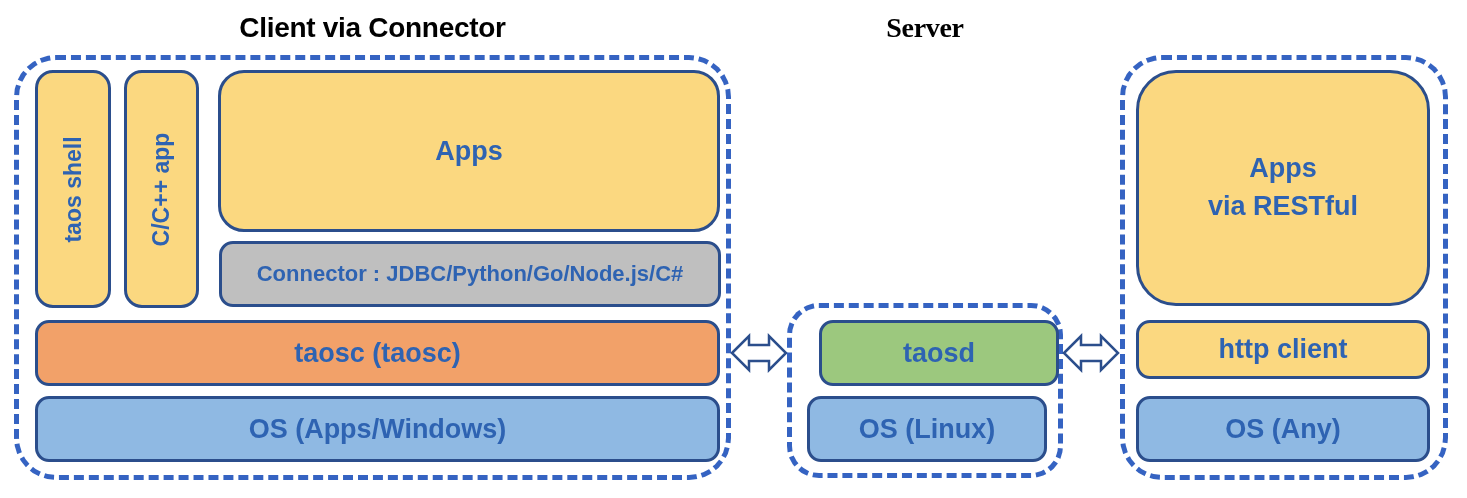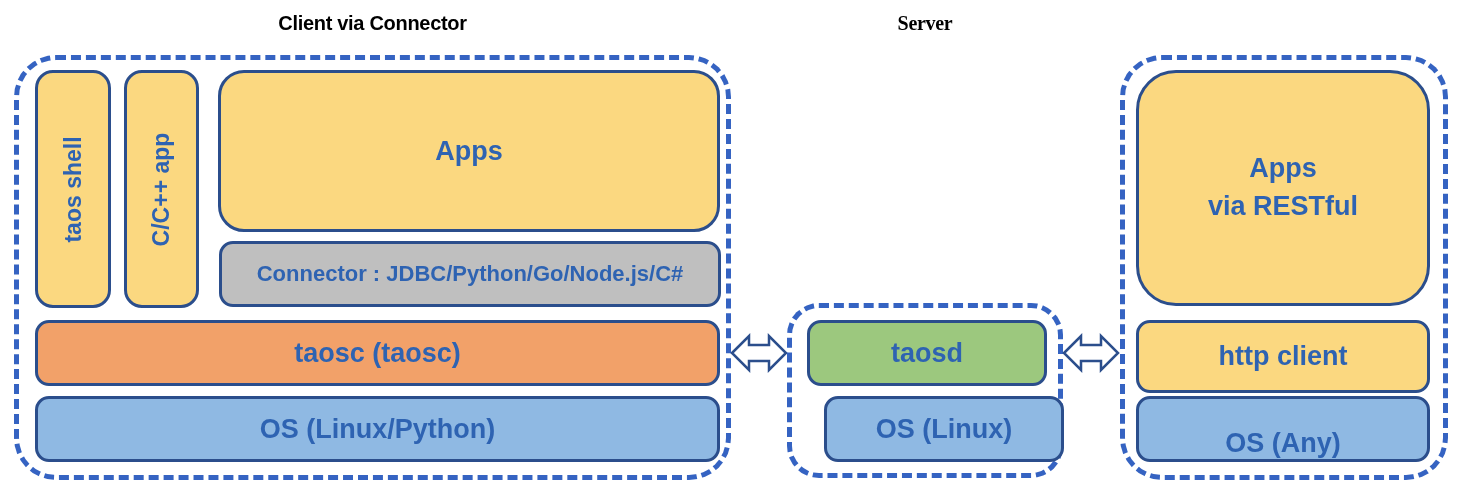--- a/index.html
+++ b/index.html
@@ -20,21 +20,21 @@
     width:1467px;height:498px;
     background:var(--background);
     font-family:"Liberation Sans",sans-serif;
     overflow:hidden;
   }
   .sec-title{
     position:absolute;
     top:12px;
     text-align:center;
     font-weight:bold;
-    font-size:20px;
+    font-size:28px;
     letter-spacing:-0.3px;
     color:var(--title-black);
   }
   .dashed{
     position:absolute;
     border:5px dashed var(--dash-blue);
     box-sizing:border-box;
   }
   .box{
     position:absolute;
@@ -45,21 +45,21 @@
     align-items:center;
     justify-content:center;
     font-weight:bold;
     font-size:27px;
     color:var(--label-blue);
     text-align:center;
   }
   .yellow{background:var(--box-yellow);}
   .orange{background:var(--box-orange);}
   .blue{background:var(--box-blue);}
-  .green{background:var(--box-green);}
+  .green{background:var(--box-green);margin-left:12px;}
   .gray{background:var(--box-gray);}
   .vbox span{
     transform:rotate(-90deg);
     white-space:nowrap;
     font-size:23px;
   }
   .small-label{font-size:22px;text-align:center;}
   .multiline{white-space:pre-line;line-height:1.4;}
   .arrow{position:absolute;}
 </style>
@@ -87,49 +87,49 @@
 
   <div class="box gray small-label" style="left:219px;top:241px;width:502px;height:66px;">
     <span>Connector : JDBC/Python/Go/Node.js/C#</span>
   </div>
 
   <div class="box orange" style="left:35px;top:320px;width:685px;height:66px;">
     <span>taosc (taosc)</span>
   </div>
 
   <div class="box blue" style="left:35px;top:396px;width:685px;height:66px;">
-    <span>OS (Linux/Python)</span>
+    <span>OS (Apps/Windows)</span>
   </div>
 
   <svg class="arrow" style="left:730px;top:331px;" width="58" height="44" viewBox="0 0 58 44">
     <polygon points="2,22 19,5 19,14 39,14 39,5 56,22 39,39 39,30 19,30 19,39" fill="#ffffff" stroke="#2B4E8C" stroke-width="2.5" stroke-linejoin="miter"></polygon>
   </svg>
 
   <div class="dashed" style="left:787px;top:303px;width:276px;height:175px;border-radius:32px;"></div>
 
   <div class="box green" style="left:807px;top:320px;width:240px;height:66px;">
     <span>taosd</span>
   </div>
 
-  <div class="box blue" style="left:824px;top:396px;width:240px;height:66px;">
+  <div class="box blue" style="left:807px;top:396px;width:240px;height:66px;">
     <span>OS (Linux)</span>
   </div>
 
   <svg class="arrow" style="left:1062px;top:331px;" width="58" height="44" viewBox="0 0 58 44">
     <polygon points="2,22 19,5 19,14 39,14 39,5 56,22 39,39 39,30 19,30 19,39" fill="#ffffff" stroke="#2B4E8C" stroke-width="2.5" stroke-linejoin="miter"></polygon>
   </svg>
 
   <div class="dashed" style="left:1120px;top:55px;width:328px;height:425px;border-radius:42px;"></div>
 
   <div class="box yellow multiline" style="left:1136px;top:70px;width:294px;height:236px;border-radius:40px;">
     <span>Apps
 via RESTful</span>
   </div>
 
-  <div class="box yellow" style="left:1136px;top:320px;width:294px;height:73px;">
+  <div class="box yellow" style="left:1136px;top:320px;width:294px;height:59px;">
     <span>http client</span>
   </div>
 
-  <div class="box blue" style="left:1136px;top:396px;width:294px;height:66px;align-items:flex-end;">
+  <div class="box blue" style="left:1136px;top:396px;width:294px;height:66px;">
     <span>OS (Any)</span>
   </div>
 
 </div>
 
 </body></html>

